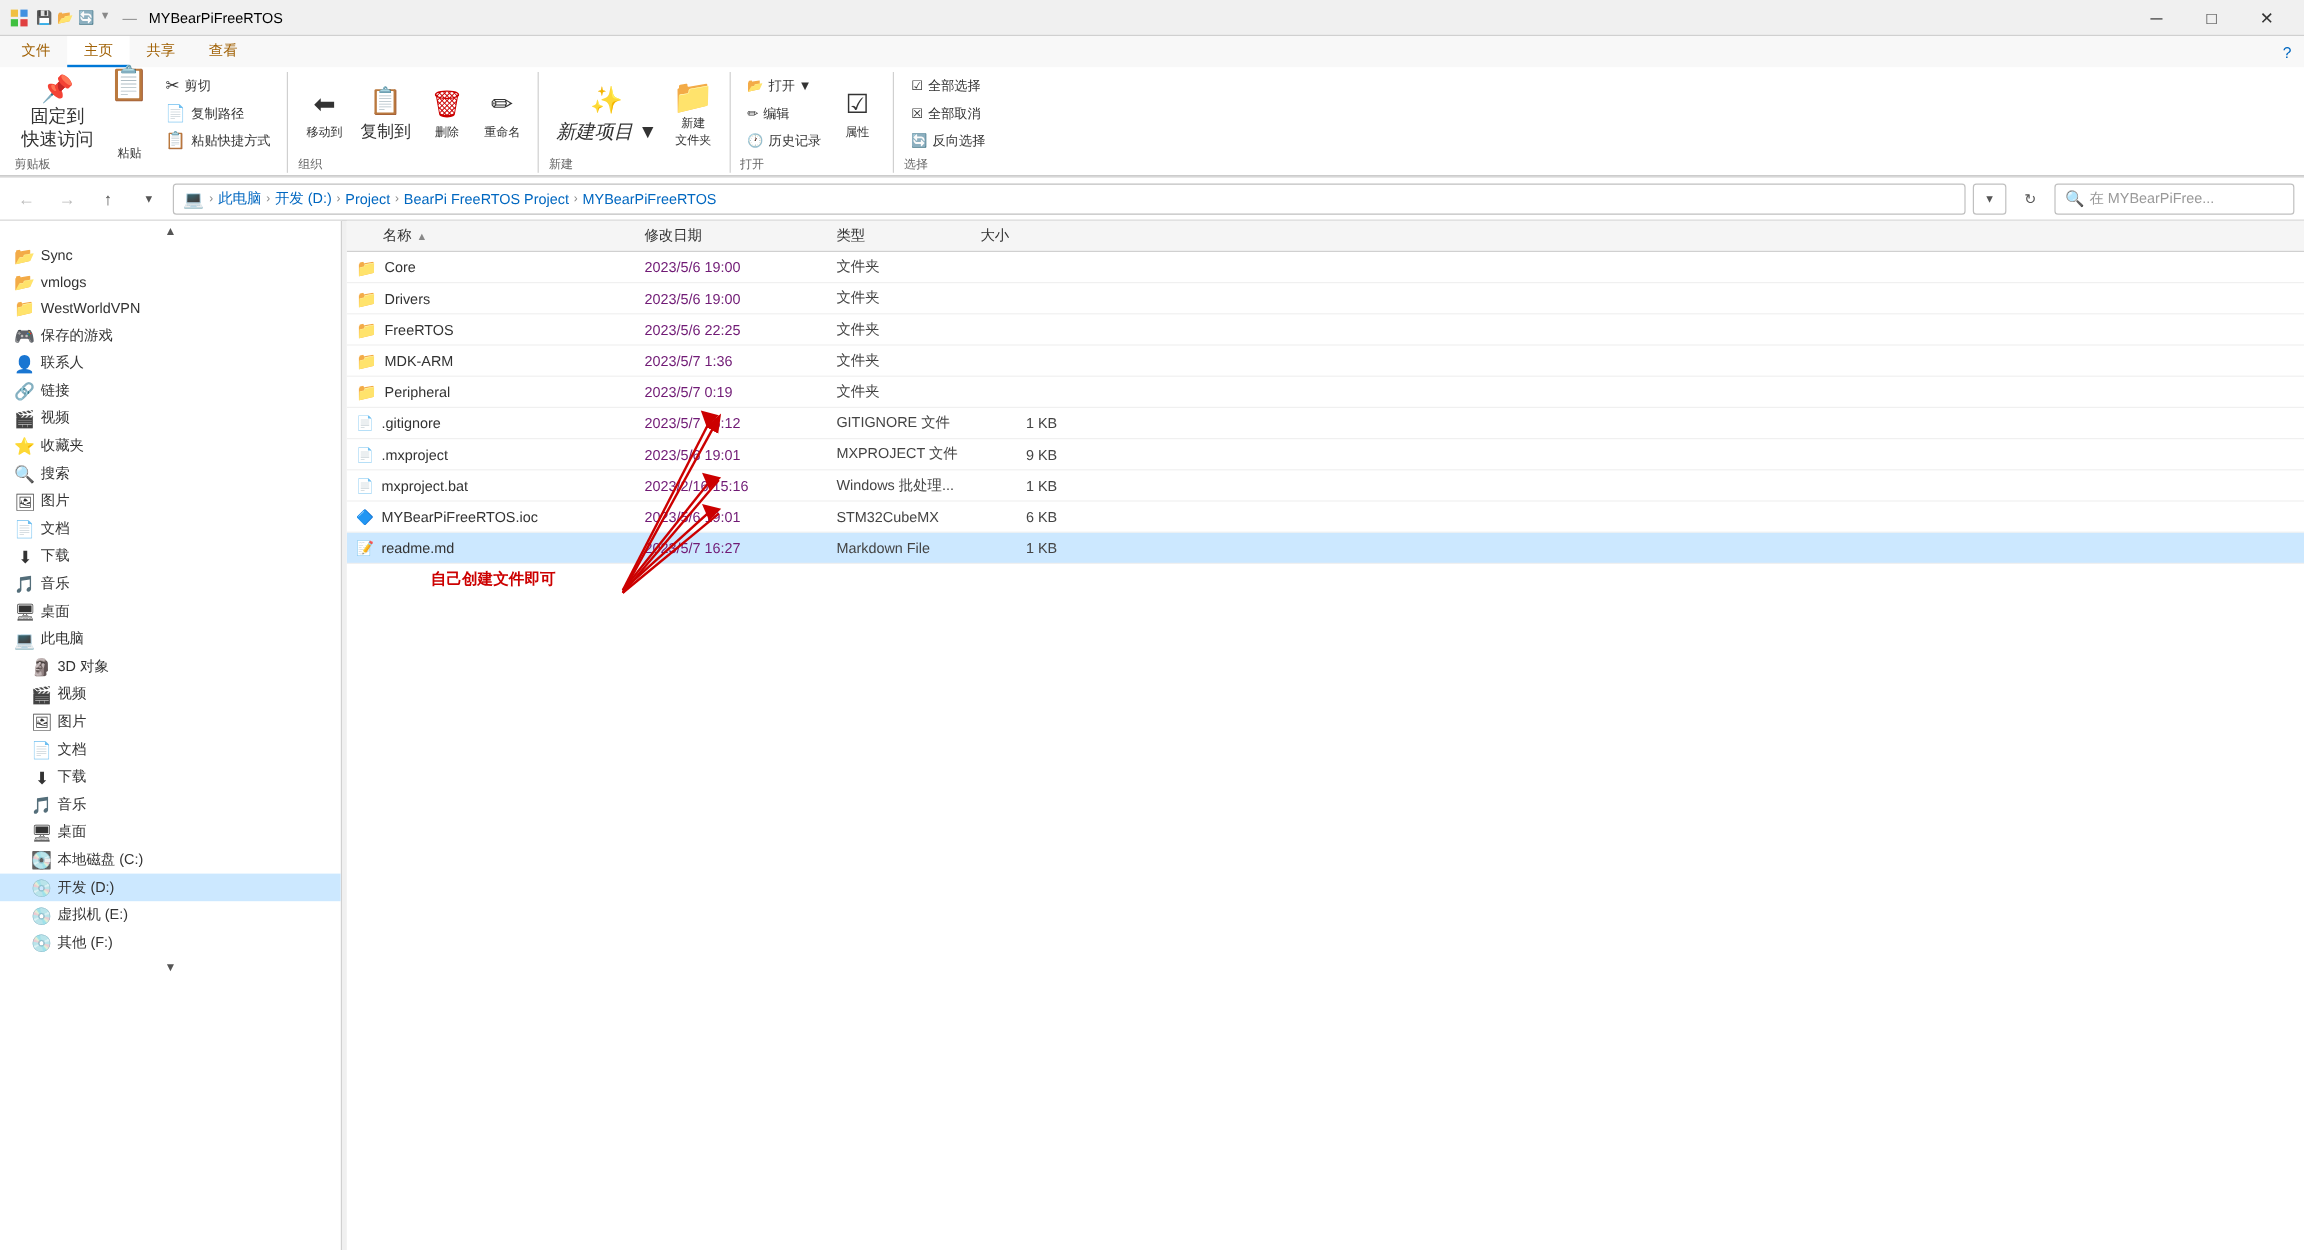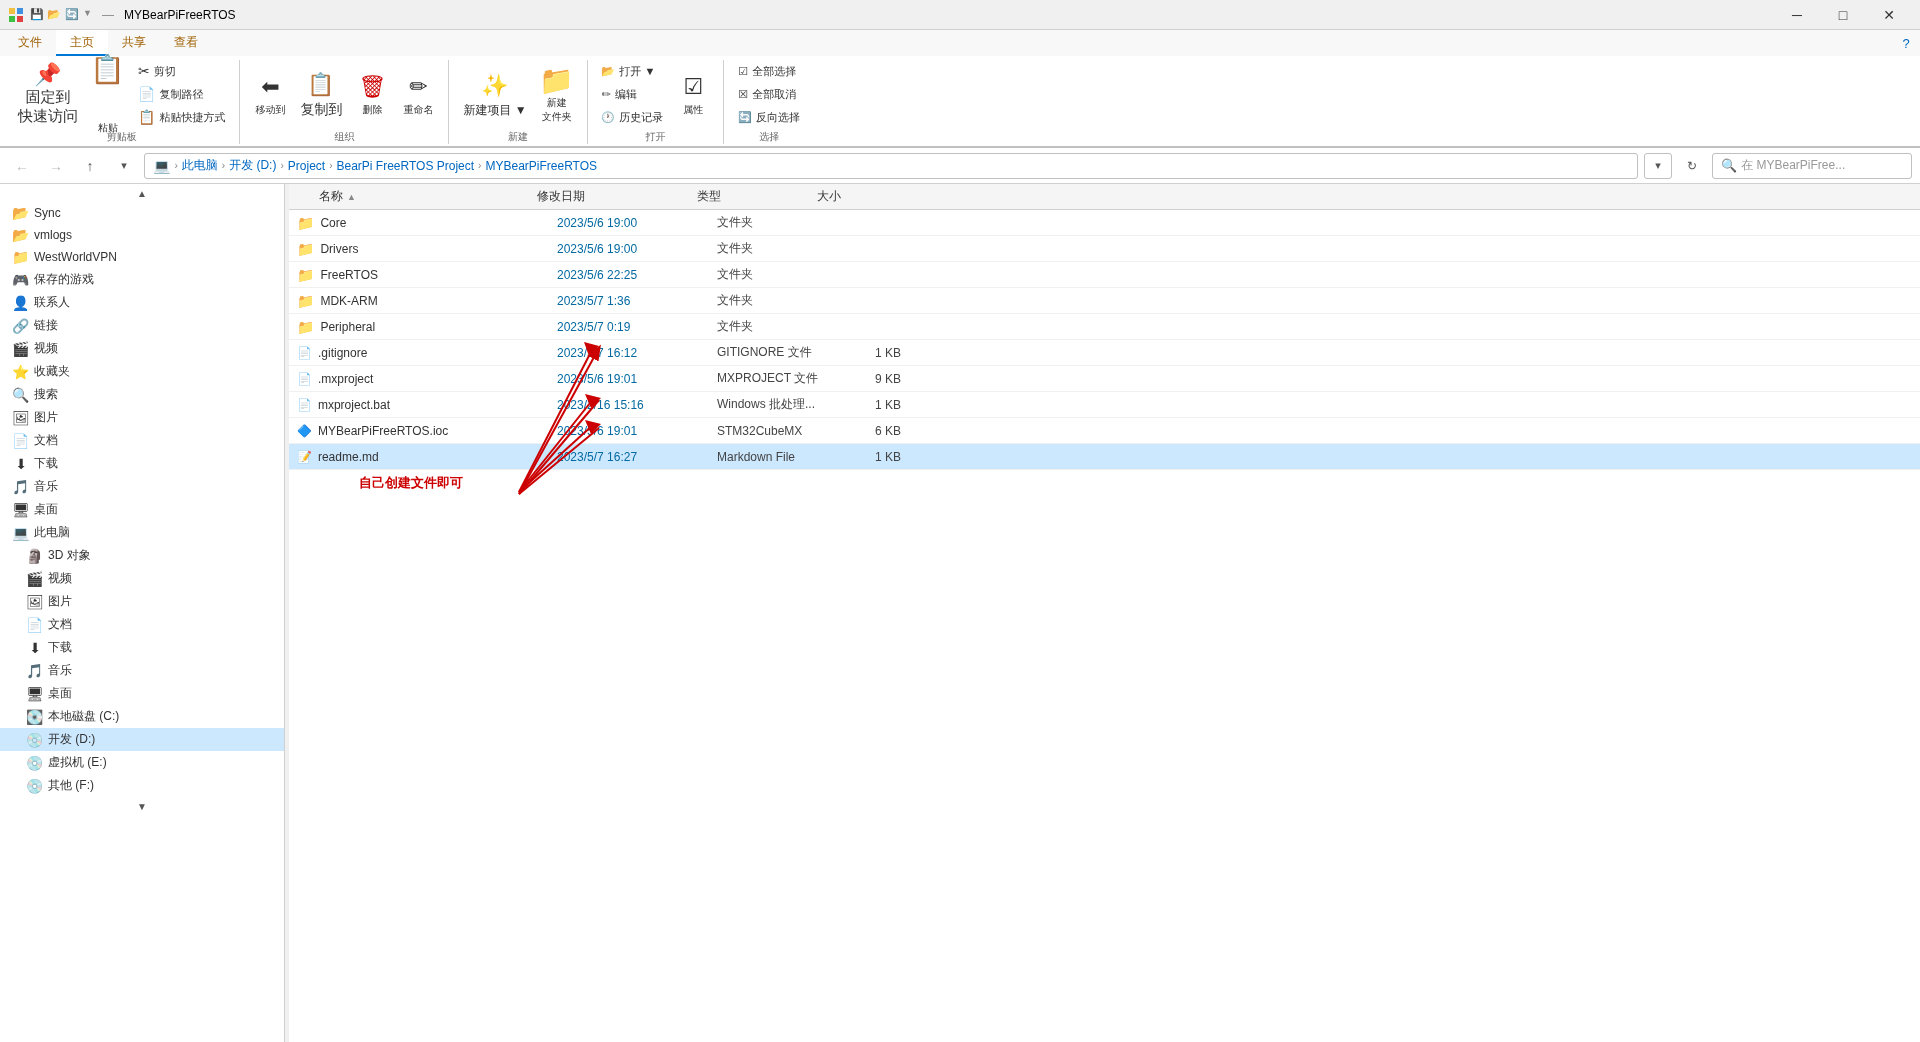--- a/index.html
+++ b/index.html
@@ -75,21 +75,21 @@
       min-width: fit-content;
     }
     .ribbon-group:last-child { border-right: none; }
     .ribbon-group-items {
       display: flex;
       flex: 1;
       align-items: center;
       gap: 2px;
     }
     .ribbon-group-label {
-      text-align: center;
+      text-align: left;
       font-size: 10px;
       color: #666;
       padding-top: 2px;
     }
     .ribbon-btn {
       display: flex;
       flex-direction: column;
       align-items: center;
       justify-content: center;
       padding: 2px 6px;
@@ -260,21 +260,21 @@
     .file-row-name {
       width: 240px;
       padding-left: 8px;
       display: flex;
       align-items: center;
       gap: 6px;
       overflow: hidden;
       text-overflow: ellipsis;
       white-space: nowrap;
     }
-    .file-row-date { width: 160px; padding-left: 8px; color: #0369a1; margin-left: 20px; }
+    .file-row-date { width: 160px; padding-left: 8px; color: #701a75; }
     .file-row-type { width: 120px; padding-left: 8px; color: #444; overflow: hidden; text-overflow: ellipsis; white-space: nowrap; }
     .file-row-size { width: 80px; padding-left: 8px; text-align: right; padding-right: 8px; color: #444; }
     .file-icon { font-size: 14px; }
 
     
     .folder-icon { color: #f0c040; }
 
     
     .ico-pin { color: #e8a000; }
     .ico-delete { color: #c00; }
@@ -367,21 +367,21 @@
           <div style="font-size:10px;">重命名</div>
         </div>
       </div>
       <div class="ribbon-group-label">组织</div>
     </div>
 
     <div class="ribbon-group">
       <div class="ribbon-group-items">
         <div class="ribbon-btn">
           <div class="ribbon-btn-icon" style="font-size:22px;">✨</div>
-          <div style="font-size:12px;">新建项目 ▼</div>
+          <div style="font-size:16px;font-style:italic;">新建项目 ▼</div>
         </div>
         <div class="ribbon-btn">
           <div class="ribbon-btn-icon folder-icon" style="font-size:28px;">📁</div>
           <div style="font-size:10px;">新建<br>文件夹</div>
         </div>
       </div>
       <div class="ribbon-group-label">新建</div>
     </div>
 
     <div class="ribbon-group">

